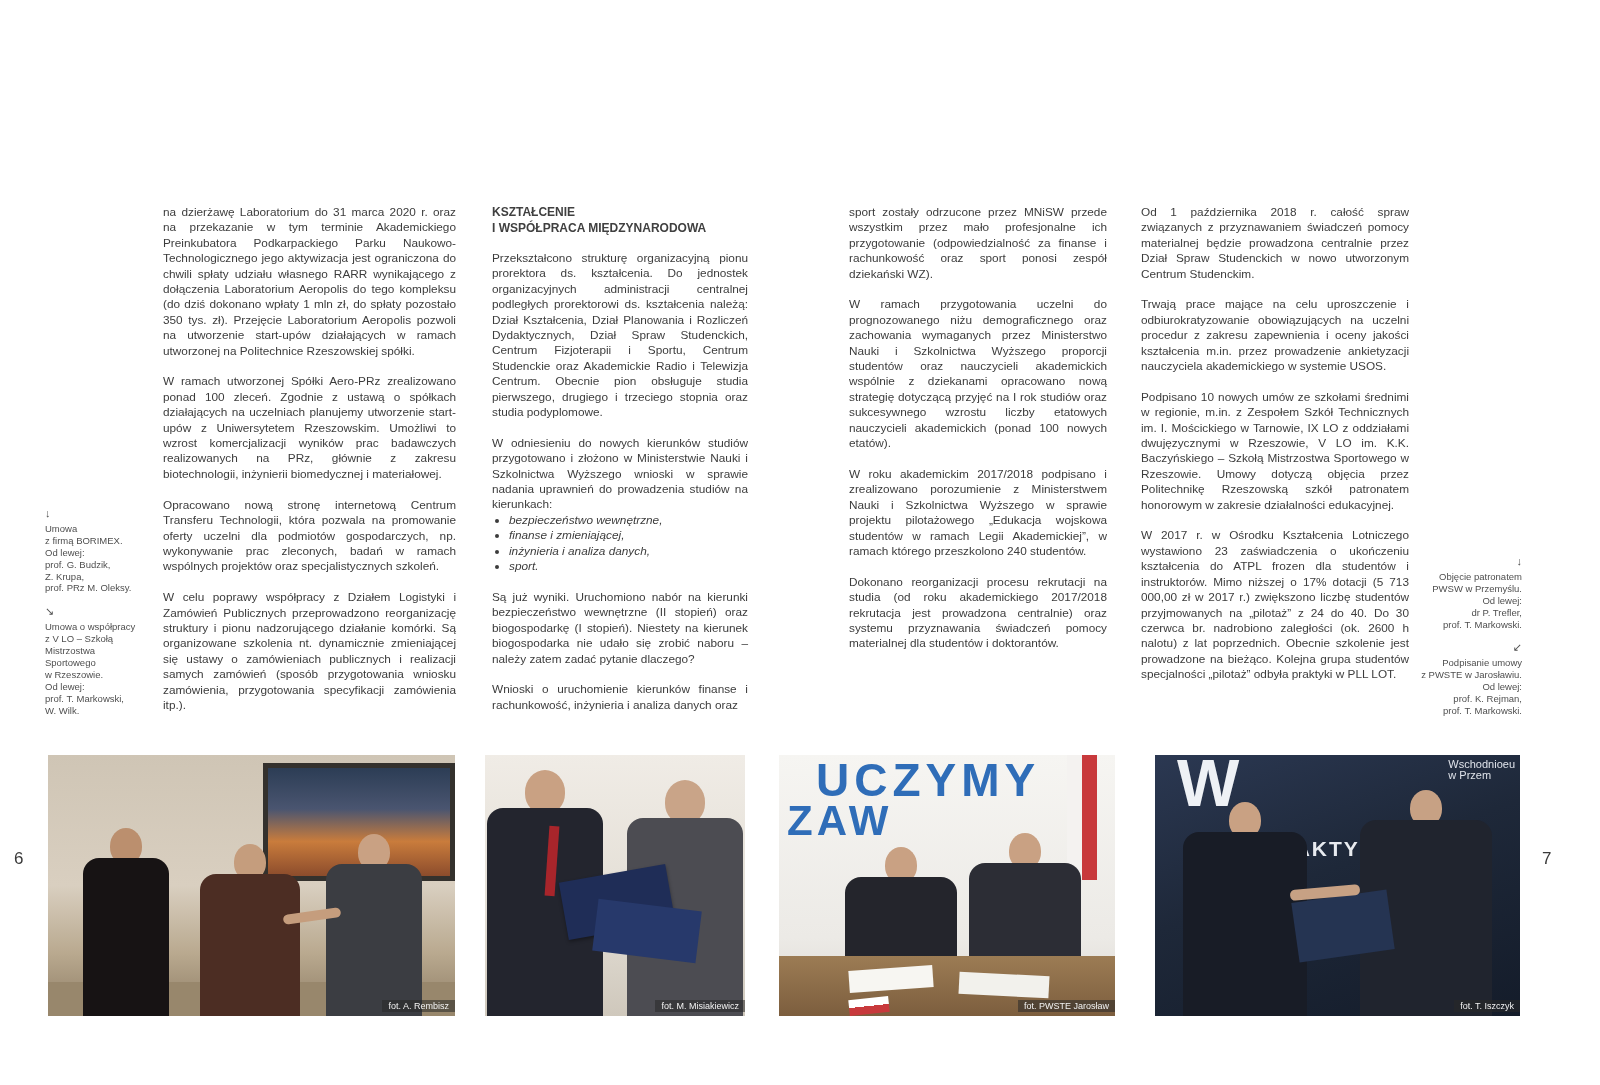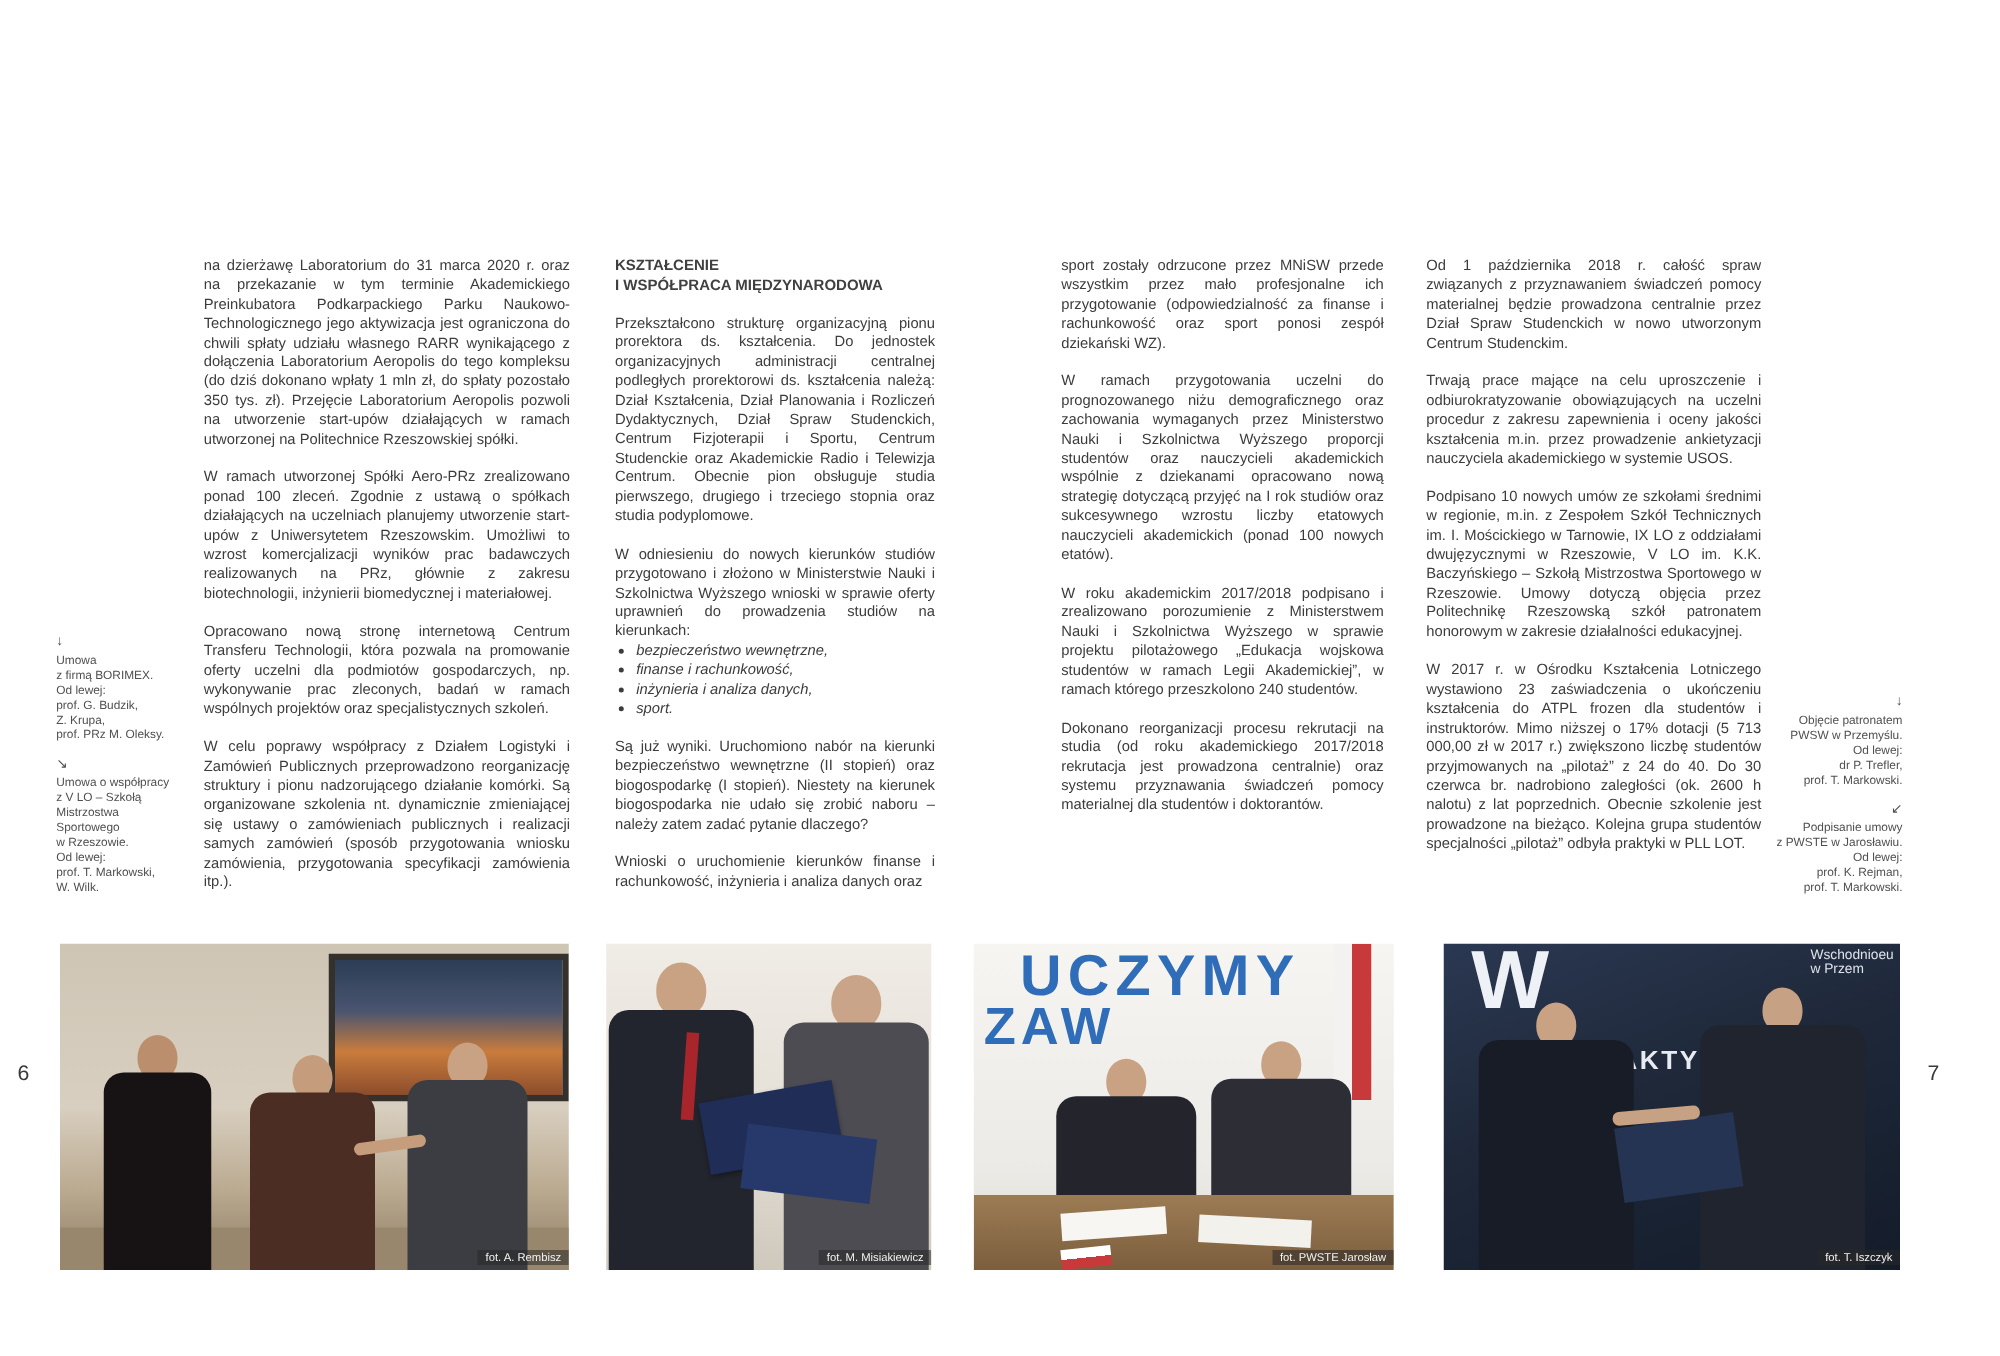--- a/index.html
+++ b/index.html
@@ -160,24 +160,24 @@
     <p>na dzierżawę Laboratorium do 31 marca 2020 r. oraz na przekazanie w tym terminie Akademickiego Preinkubatora Podkarpackiego Parku Naukowo-Technologicznego jego aktywizacja jest ograniczona do chwili spłaty udziału własnego RARR wynikającego z dołączenia Laboratorium Aeropolis do tego kompleksu (do dziś dokonano wpłaty 1 mln zł, do spłaty pozostało 350 tys. zł). Przejęcie Laboratorium Aeropolis pozwoli na utworzenie start-upów działających w ramach utworzonej na Politechnice Rzeszowskiej spółki.</p>
     <p>W ramach utworzonej Spółki Aero-PRz zrealizowano ponad 100 zleceń. Zgodnie z ustawą o spółkach działających na uczelniach planujemy utworzenie start-upów z Uniwersytetem Rzeszowskim. Umożliwi to wzrost komercjalizacji wyników prac badawczych realizowanych na PRz, głównie z zakresu biotechnologii, inżynierii biomedycznej i materiałowej.</p>
     <p>Opracowano nową stronę internetową Centrum Transferu Technologii, która pozwala na promowanie oferty uczelni dla podmiotów gospodarczych, np. wykonywanie prac zleconych, badań w ramach wspólnych projektów oraz specjalistycznych szkoleń.</p>
     <p>W celu poprawy współpracy z Działem Logistyki i Zamówień Publicznych przeprowadzono reorganizację struktury i pionu nadzorującego działanie komórki. Są organizowane szkolenia nt. dynamicznie zmieniającej się ustawy o zamówieniach publicznych i realizacji samych zamówień (sposób przygotowania wniosku zamówienia, przygotowania specyfikacji zamówienia itp.).</p>
   </section>
 
   <section class="col col2">
     <h2 class="heading pre">KSZTAŁCENIE
 I WSPÓŁPRACA MIĘDZYNARODOWA</h2>
     <p>Przekształcono strukturę organizacyjną pionu prorektora ds. kształcenia. Do jednostek organizacyjnych administracji centralnej podległych prorektorowi ds. kształcenia należą: Dział Kształcenia, Dział Planowania i Rozliczeń Dydaktycznych, Dział Spraw Studenckich, Centrum Fizjoterapii i Sportu, Centrum Studenckie oraz Akademickie Radio i Telewizja Centrum. Obecnie pion obsługuje studia pierwszego, drugiego i trzeciego stopnia oraz studia podyplomowe.</p>
-    <p class="tight">W odniesieniu do nowych kierunków studiów przygotowano i złożono w Ministerstwie Nauki i Szkolnictwa Wyższego wnioski w sprawie oferty uprawnień do prowadzenia studiów na kierunkach:</p>
+    <p class="tight">W odniesieniu do nowych kierunków studiów przygotowano i złożono w Ministerstwie Nauki i Szkolnictwa Wyższego wnioski w sprawie nadania uprawnień do prowadzenia studiów na kierunkach:</p>
     <ul class="bullets">
       <li>bezpieczeństwo wewnętrzne,</li>
-      <li>finanse i rachunkowość,</li>
+      <li>finanse i zmieniającej,</li>
       <li>inżynieria i analiza danych,</li>
       <li>sport.</li>
     </ul>
     <p>Są już wyniki. Uruchomiono nabór na kierunki bezpieczeństwo wewnętrzne (II stopień) oraz biogospodarkę (I stopień). Niestety na kierunek biogospodarka nie udało się zrobić naboru – należy zatem zadać pytanie dlaczego?</p>
     <p>Wnioski o uruchomienie kierunków finanse i rachunkowość, inżynieria i analiza danych oraz</p>
   </section>
 
   <section class="col col3">
     <p>sport zostały odrzucone przez MNiSW przede wszystkim przez mało profesjonalne ich przygotowanie (odpowiedzialność za finanse i rachunkowość oraz sport ponosi zespół dziekański WZ).</p>
     <p>W ramach przygotowania uczelni do prognozowanego niżu demograficznego oraz zachowania wymaganych przez Ministerstwo Nauki i Szkolnictwa Wyższego proporcji studentów oraz nauczycieli akademickich wspólnie z dziekanami opracowano nową strategię dotyczącą przyjęć na I rok studiów oraz sukcesywnego wzrostu liczby etatowych nauczycieli akademickich (ponad 100 nowych etatów).</p>

